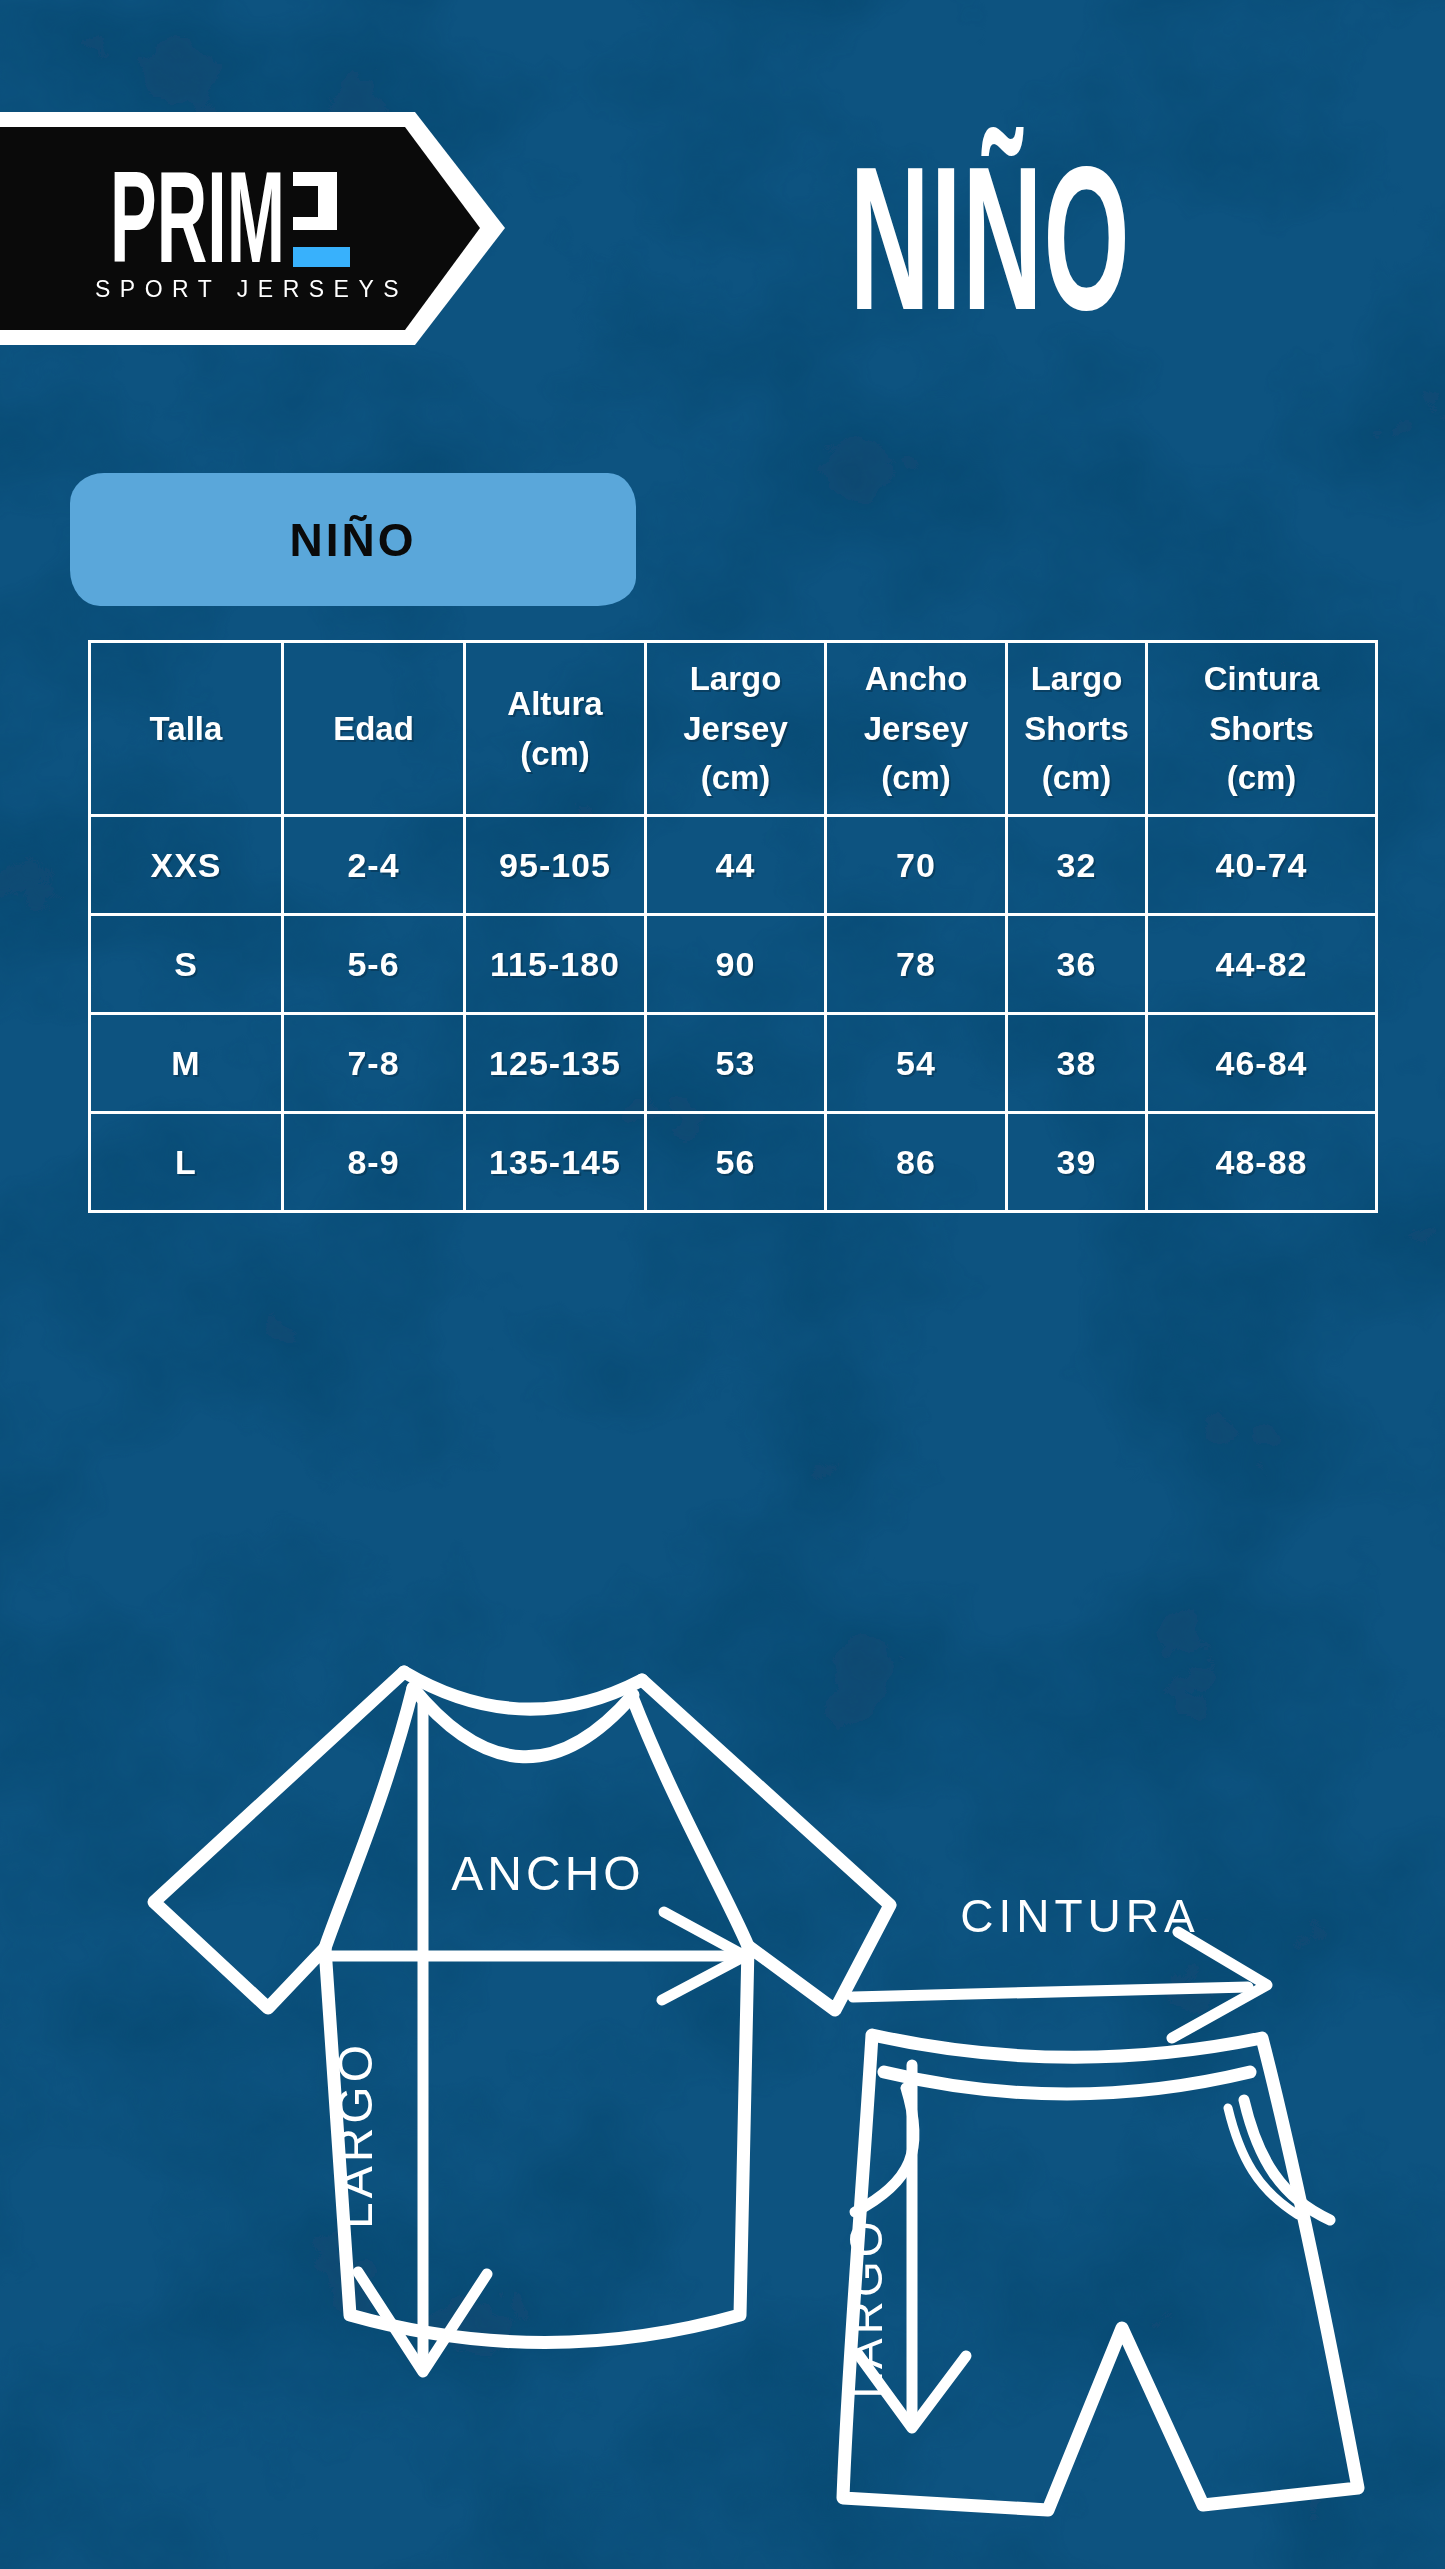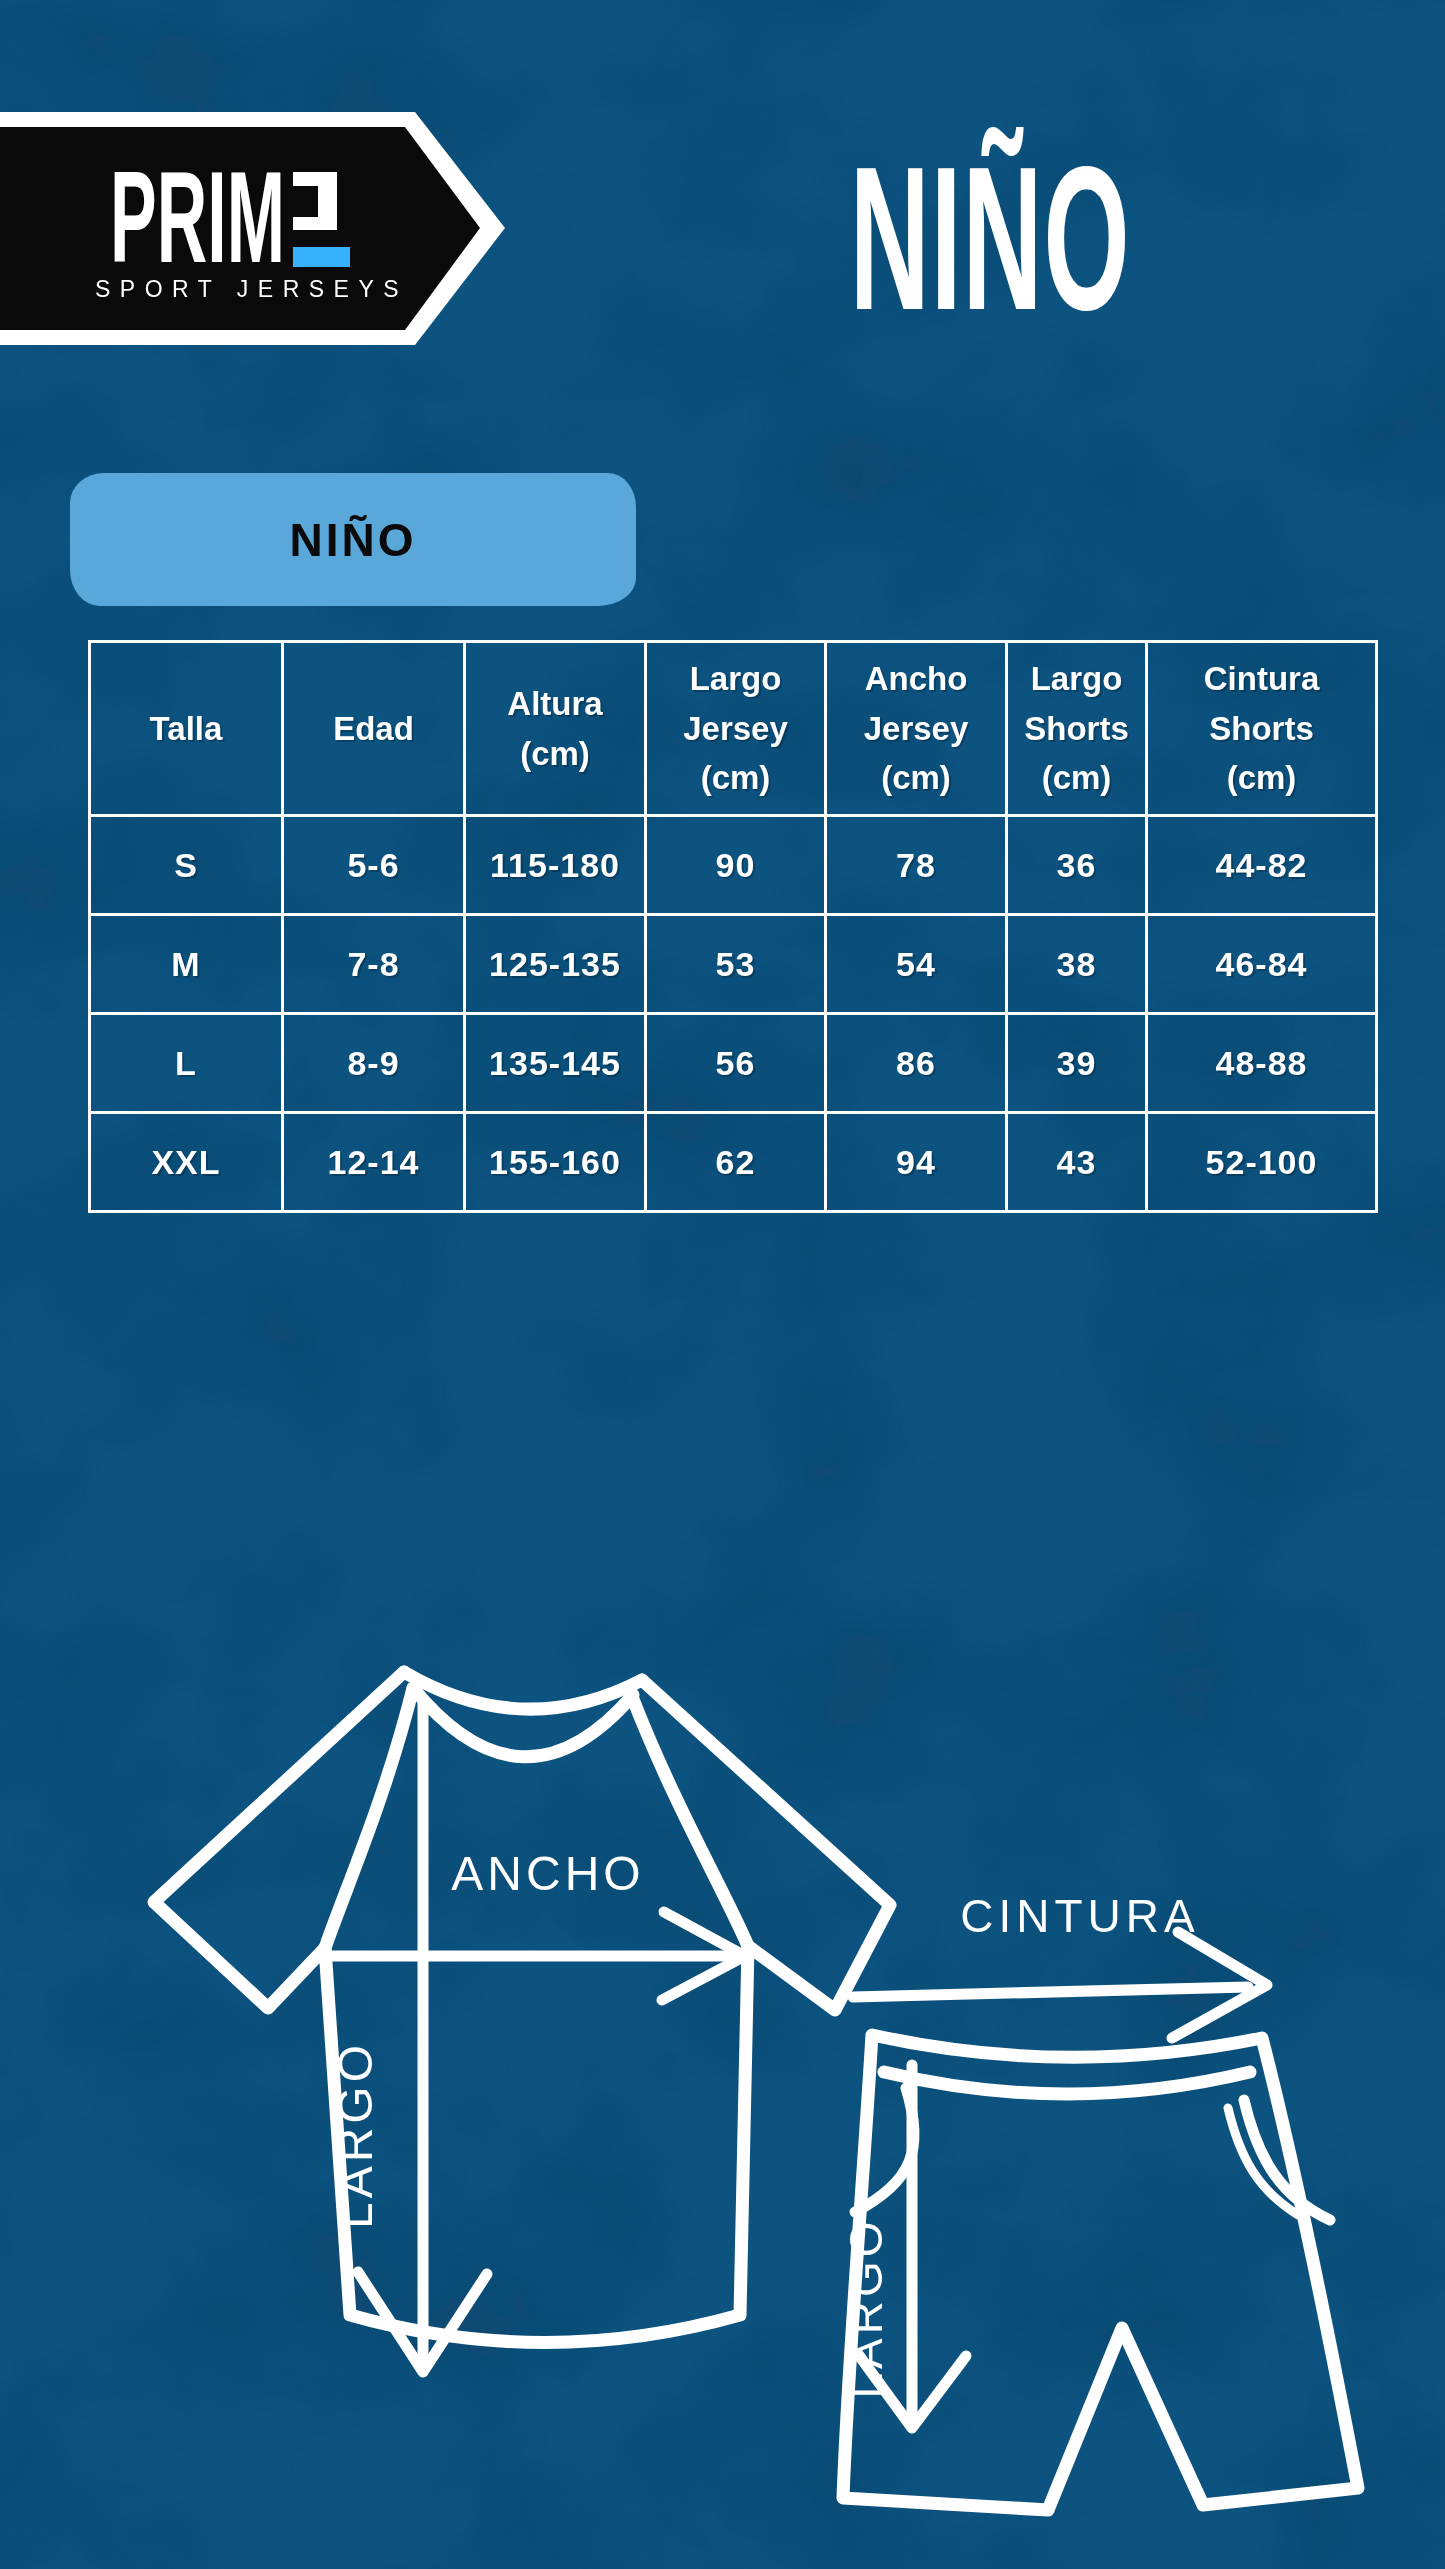--- a/index.html
+++ b/index.html
@@ -121,20 +121,29 @@
       <th>Largo
 Shorts
 (cm)</th>
       <th>Cintura
 Shorts
 (cm)</th>
     </tr>
   </thead>
   <tbody>
     <tr>
+      <td>XXS</td>
+      <td>2-4</td>
+      <td>95-105</td>
+      <td>44</td>
+      <td>70</td>
+      <td>32</td>
+      <td>40-74</td>
+    </tr>
+    <tr>
       <td>S</td>
       <td>5-6</td>
       <td>115-180</td>
       <td>90</td>
       <td>78</td>
       <td>36</td>
       <td>44-82</td>
     </tr>
     <tr>
       <td>M</td>
@@ -147,29 +156,20 @@
     </tr>
     <tr>
       <td>L</td>
       <td>8-9</td>
       <td>135-145</td>
       <td>56</td>
       <td>86</td>
       <td>39</td>
       <td>48-88</td>
     </tr>
-    <tr>
-      <td>XXL</td>
-      <td>12-14</td>
-      <td>155-160</td>
-      <td>62</td>
-      <td>94</td>
-      <td>43</td>
-      <td>52-100</td>
-    </tr>
   </tbody>
 </table>
 
 <svg id="diagram" class="layer" width="1445" height="1009" viewBox="0 0 1445 1009" fill="none" stroke="#ffffff" stroke-linecap="round" stroke-linejoin="round">
 
   <g stroke-width="13">
     <path d="M 404,112 L 154,342 L 268,448 L 325,388 L 350,755 Q 545,810 740,755 L 748,386 L 835,450 L 890,345 L 642,120"></path>
     <path d="M 404,112 Q 523,182 642,120"></path>
     <path d="M 413,128 Q 523,262 633,135"></path>
     <path d="M 413,128 C 385,240 345,330 325,388"></path>

